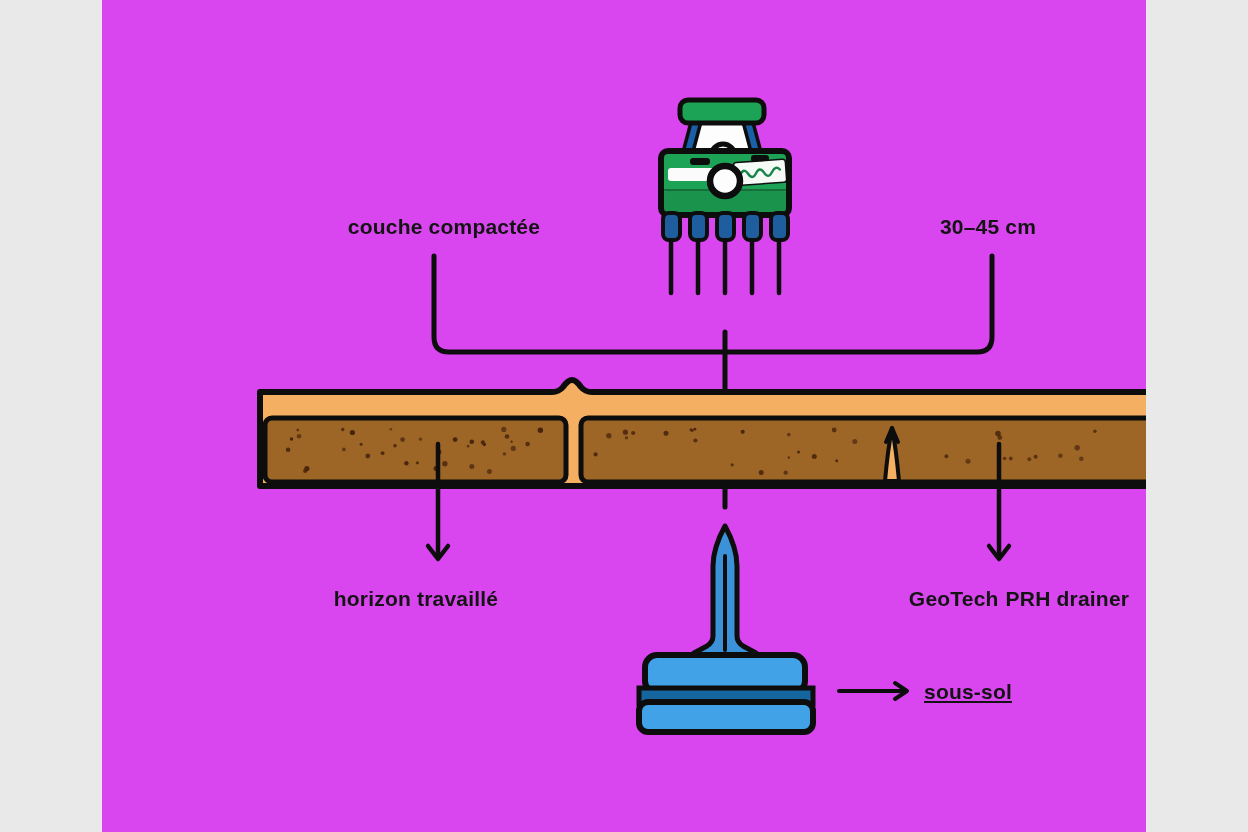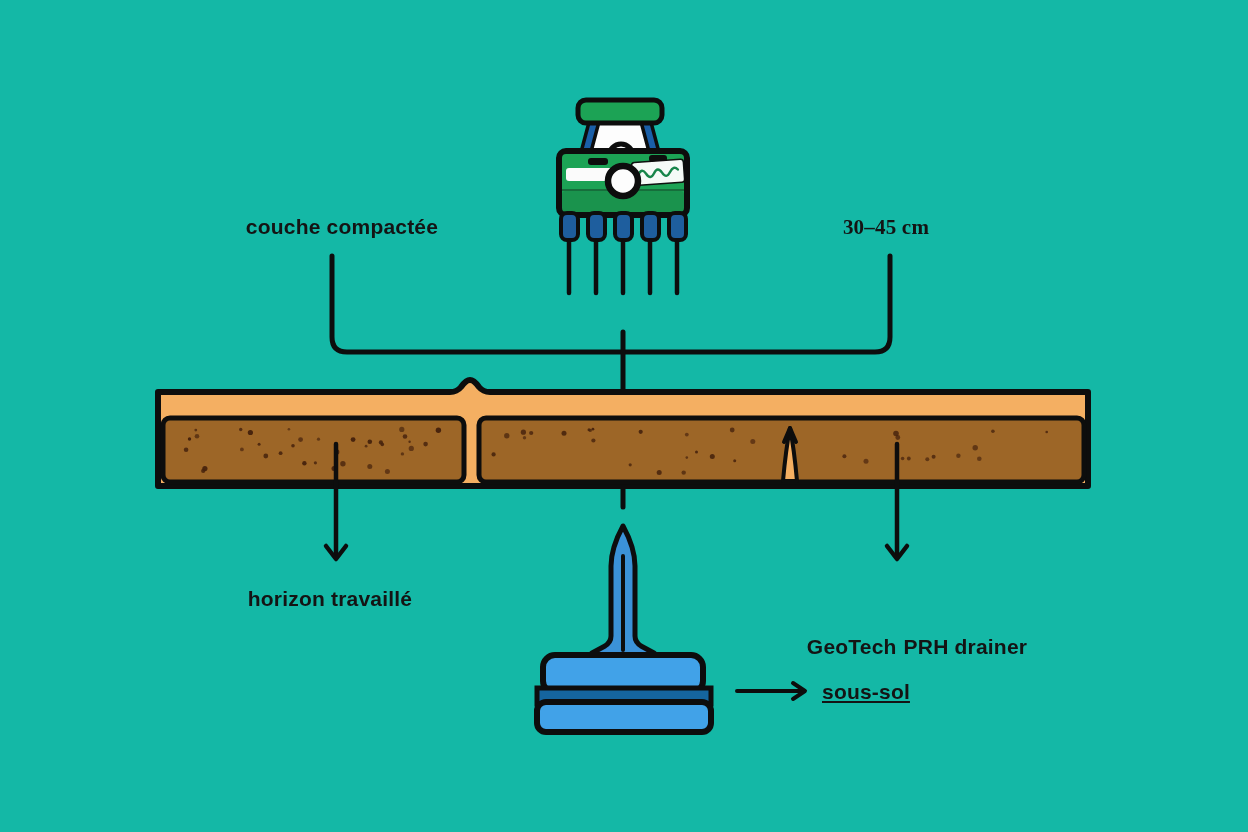--- a/index.html
+++ b/index.html
@@ -1,18 +1,18 @@
 <!DOCTYPE html>
 <html><head>
 <meta charset="utf-8">
 <style>
   html,body{margin:0;padding:0;background:#e9e9ea;}
   .stage{
-    position:relative;width:1248px;height:832px;margin:0 auto;
-    background:#14b8a6;overflow:hidden;
+    position:relative;width:1044px;height:832px;margin:0 auto;
+    background:#d946ef;overflow:hidden;
     font-family:"Liberation Sans","DejaVu Sans",sans-serif;
   }
   .stage svg{position:absolute;left:0;top:0;}
   .lbl{
     position:absolute;transform:translateX(-50%);
     font-size:21px;font-weight:700;color:#141414;letter-spacing:.2px;
     white-space:nowrap;
   }
   .lbl.left-anchor{transform:none;text-decoration:underline;}
   .brand{font-weight:700;}
@@ -180,22 +180,22 @@
       <rect x="543" y="655" width="160" height="38" rx="12" fill="#41a2e8" class="outline" stroke-width="6"></rect>
 
       <rect x="537" y="688" width="174" height="16" fill="#15659f" class="outline" stroke-width="5"></rect>
 
       <rect x="537" y="702" width="174" height="30" rx="9" fill="#41a2e8" class="outline" stroke-width="6"></rect>
     </g>
   </svg>
 
   <div class="lbl" style="left:342px;top:215px;">couche compactée</div>
 
-  <div class="lbl" style="left:886px;top:215px;font-family:Liberation Serif, serif;">30–45 cm</div>
-
-  <div class="lbl" style="left:330px;top:587px;">horizon travaillé</div>
-
-  <div class="lbl" style="left:917px;top:587px;margin-top:48px;">
+  <div class="lbl" style="left:886px;top:215px;">30–45 cm</div>
+
+  <div class="lbl" style="left:314px;top:587px;">horizon travaillé</div>
+
+  <div class="lbl" style="left:917px;top:587px;">
     <span class="brand">GeoTech</span><span class="brand-rest">PRH drainer</span>
   </div>
 
   <div class="lbl left-anchor" style="left:822px;top:680px;">sous-sol</div>
 </div>
 
 </body></html>

